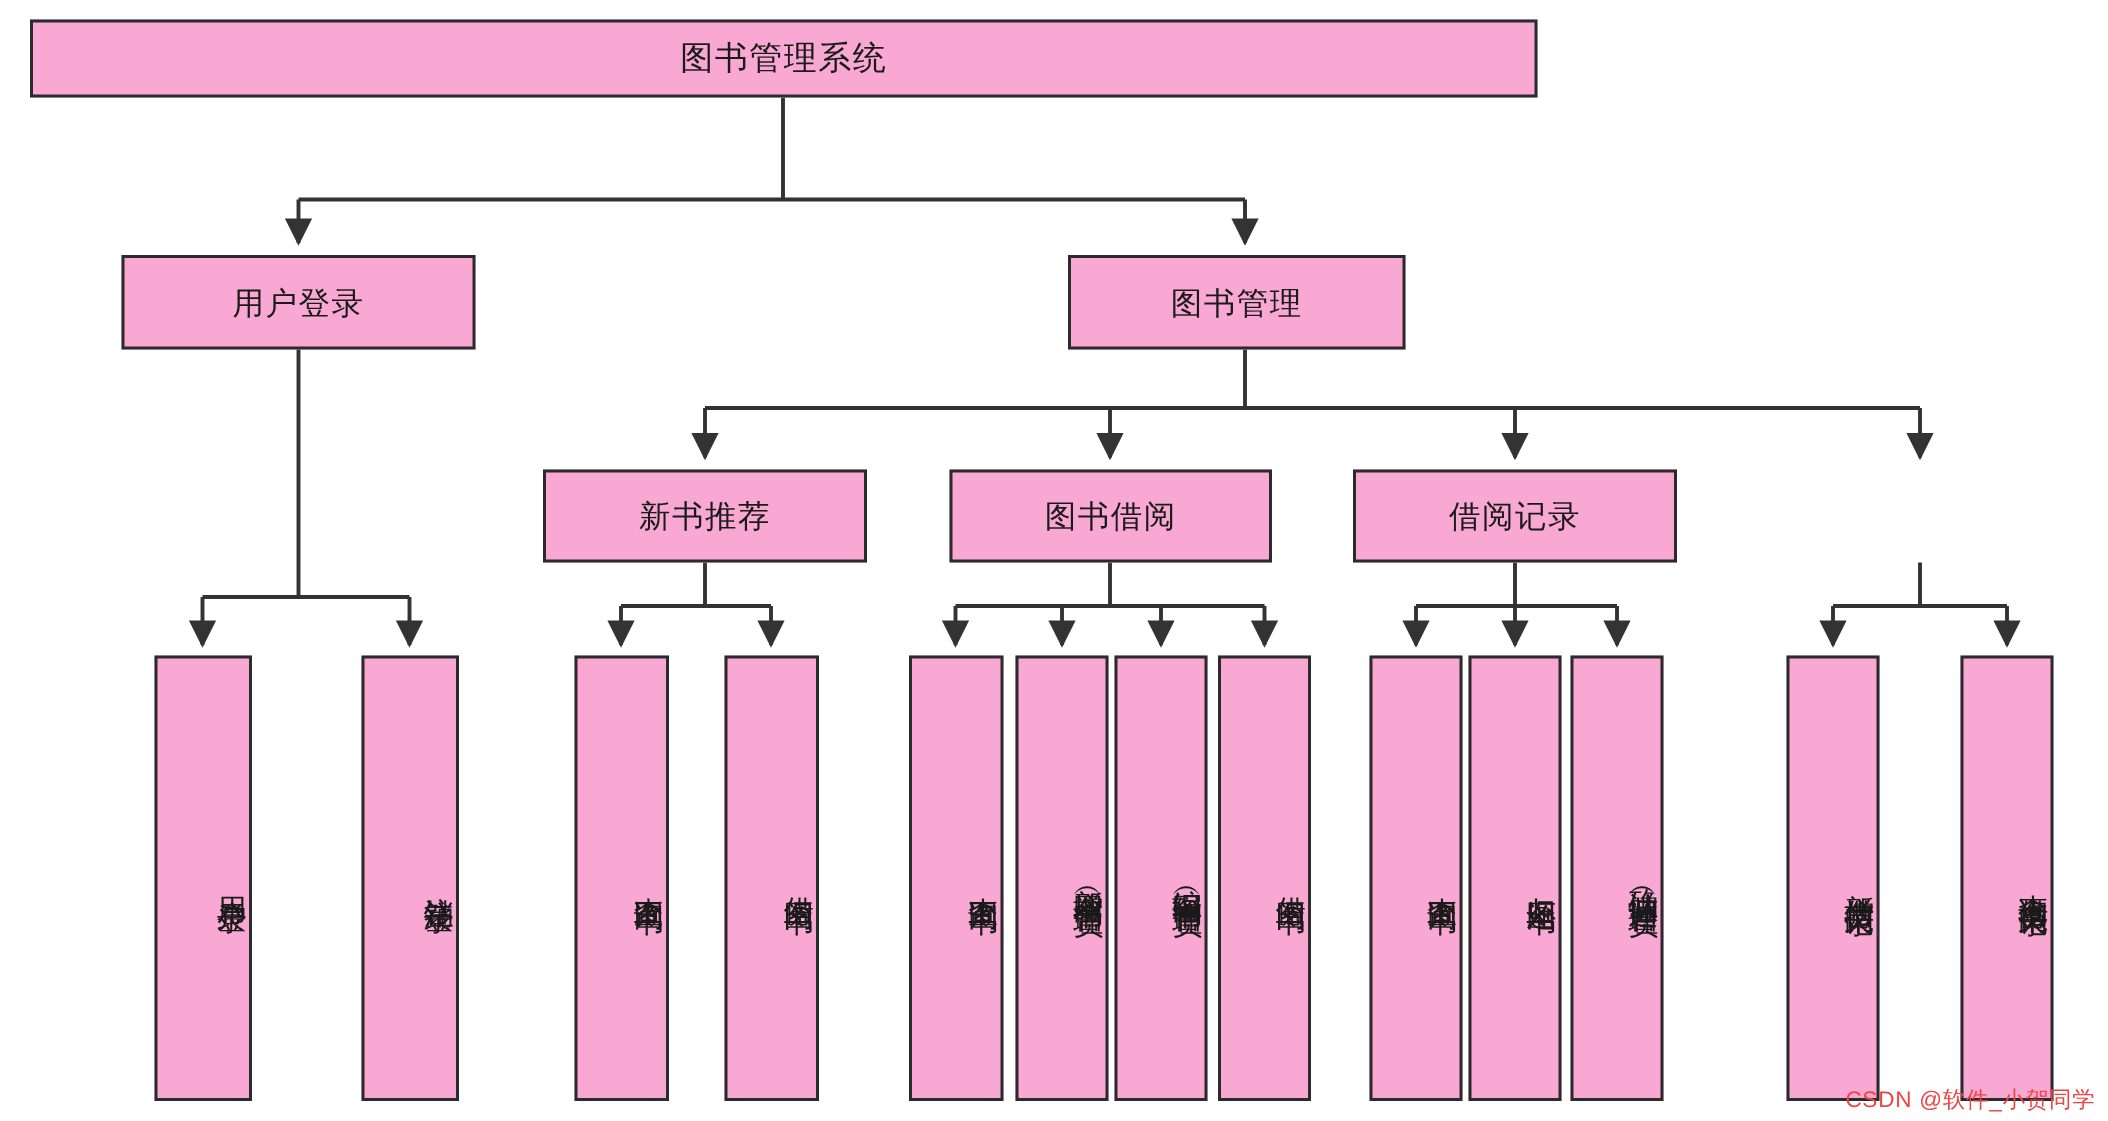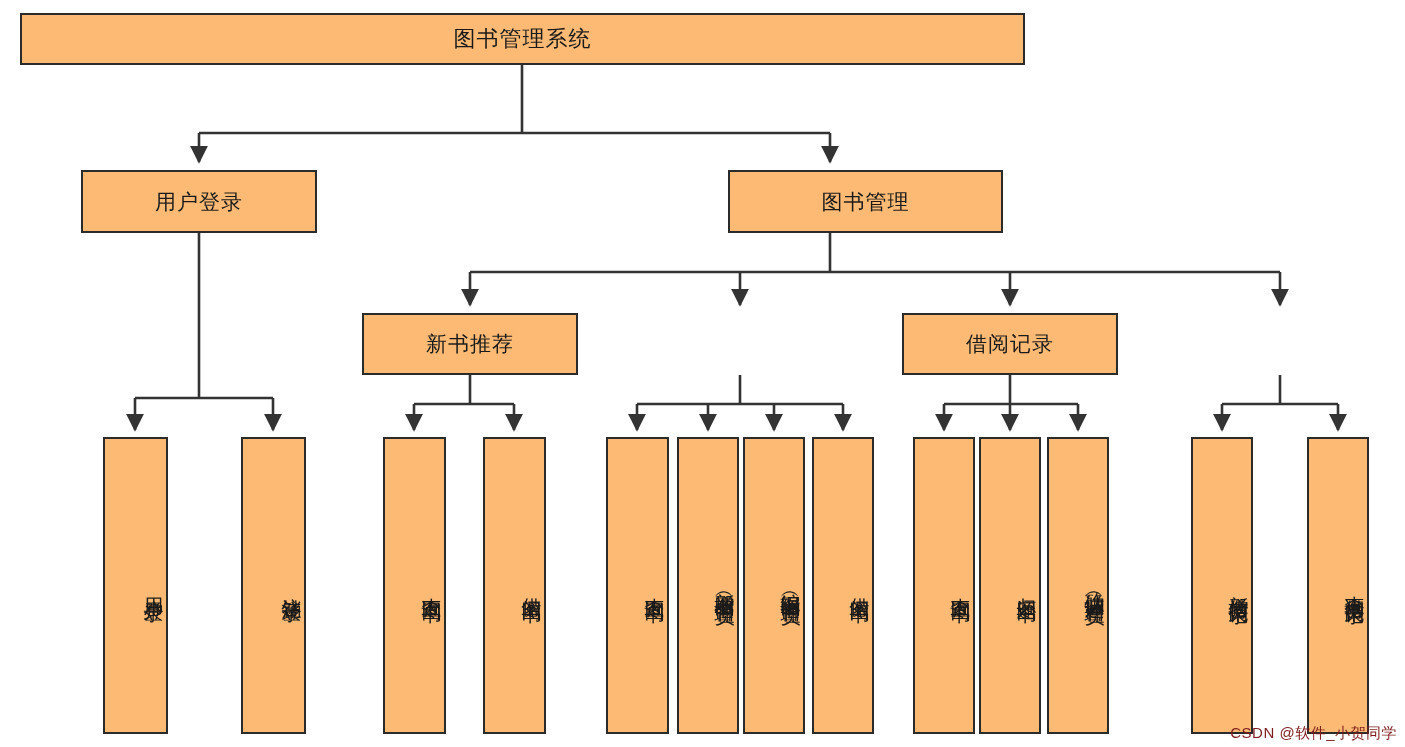--- a/index.html
+++ b/index.html
@@ -1,27 +1,27 @@
 <!DOCTYPE html>
 <html><head>
 <meta charset="utf-8">
 <style>
   html,body{margin:0;padding:0;background:#ffffff;}
   body{font-family:"Liberation Sans","DejaVu Sans",sans-serif;}
   #canvas{position:relative;width:1405px;height:747px;background:#fff;overflow:hidden;}
   #edges{position:absolute;left:0;top:0;width:1405px;height:747px;}
-  .node{position:absolute;box-sizing:border-box;background:#fdba74;
+  .node{position:absolute;box-sizing:border-box;background:#f9a8d4;
         border:2.5px solid #2b2b2b;display:flex;align-items:center;justify-content:center;
         color:#1a1a1a;}
   .node.h{font-size:21px;letter-spacing:1px;}
   .node.root{font-size:22px;letter-spacing:1px;}
   .node.v{writing-mode:vertical-rl;text-orientation:upright;
           font-size:20px;line-height:1.22;letter-spacing:2px;padding:10px 0;
           align-items:flex-start;justify-content:center;}
-  .watermark{position:absolute;right:8px;bottom:4px;font-size:15px;color:#7f1d1d;
+  .watermark{position:absolute;right:8px;bottom:4px;font-size:15px;color:#ef4444;
              letter-spacing:0.5px;white-space:nowrap;}
 </style>
 </head>
 <body>
 
 <div id="canvas">
 
   <svg id="edges" viewBox="0 0 1405 747" xmlns="http://www.w3.org/2000/svg">
     <defs>
       <marker id="arr" viewBox="0 0 10 10" refX="9" refY="5" markerWidth="7" markerHeight="7" orient="auto-start-reverse">
@@ -68,23 +68,24 @@
       <path d="M 1280 375 L 1280 404"></path>
       <path d="M 1222 404 L 1338 404"></path>
       <path d="M 1222 404 L 1222 430" marker-end="url(#arr)"></path>
       <path d="M 1338 404 L 1338 430" marker-end="url(#arr)"></path>
     </g>
   </svg>
 
   <div class="node root" style="left:20px;top:13px;width:1005px;height:52px;">图书管理系统</div>
 
   <div class="node h" style="left:81px;top:170px;width:236px;height:63px;">用户登录</div>
-  <div class="node h" style="left:712px;top:170px;width:275px;height:63px;margin-left:16px;">图书管理</div>
+  <div class="node h" style="left:712px;top:170px;width:225px;height:63px;">图书管理</div>
 
   <div class="node h" style="left:362px;top:313px;width:216px;height:62px;">新书推荐</div>
+  <div class="node h" style="left:633px;top:313px;width:215px;height:62px;">图书借阅</div>
   <div class="node h" style="left:902px;top:313px;width:216px;height:62px;">借阅记录</div>
 
   <div class="node v" style="left:103px;top:437px;width:65px;height:297px;">用户登录</div>
   <div class="node v" style="left:241px;top:437px;width:65px;height:297px;">注销登录</div>
 
   <div class="node v" style="left:383px;top:437px;width:63px;height:297px;">查询图书</div>
   <div class="node v" style="left:483px;top:437px;width:63px;height:297px;">借阅图书</div>
 
   <div class="node v" style="left:606px;top:437px;width:63px;height:297px;">查询图书</div>
   <div class="node v" style="left:677px;top:437px;width:62px;height:297px;">新增图书（管理员）</div>

